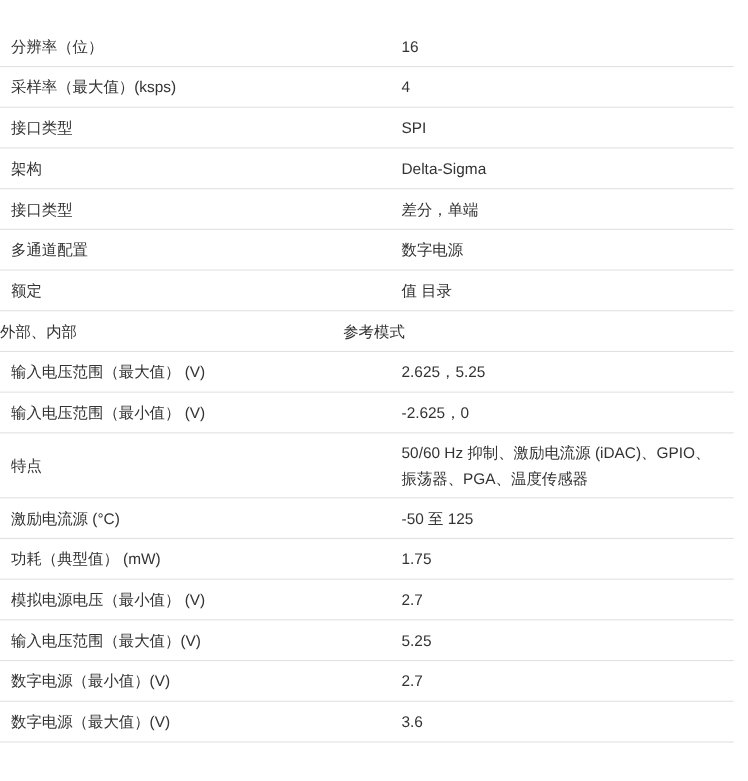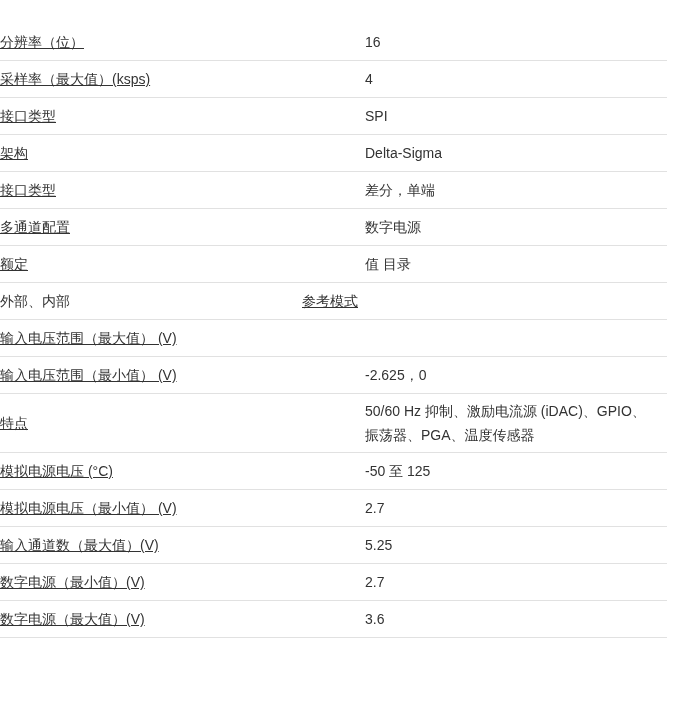--- a/index.html
+++ b/index.html
@@ -22,22 +22,22 @@
     border-bottom: 1px solid #e1e1e1;
   }
   .spec-cell {
     font-size: 14px;
     line-height: 24px;
     color: #333333;
   }
   .spec-label {
     flex: 0 0 365px;
     width: 365px;
+    padding-left: 10px;
     padding-right: 16px;
-    text-decoration: underline;
   }
   .spec-value {
     flex: 1 1 auto;
     padding-right: 12px;
   }
 </style>
 </head>
 <body>
 
 <div class="spec-table">
@@ -78,45 +78,50 @@
     <div class="spec-cell spec-value">值 目录</div>
   </div>
 
   <div class="spec-row">
     <div class="spec-cell spec-value">外部、内部</div>
     <div class="spec-cell spec-label">参考模式</div>
   </div>
 
   <div class="spec-row">
     <div class="spec-cell spec-label">输入电压范围（最大值）  (V)</div>
+    <div class="spec-cell spec-value">2.625，5.25</div>
   </div>
 
   <div class="spec-row">
     <div class="spec-cell spec-label">输入电压范围（最小值）  (V)</div>
     <div class="spec-cell spec-value">-2.625，0</div>
   </div>
 
   <div class="spec-row">
     <div class="spec-cell spec-label">特点</div>
     <div class="spec-cell spec-value">50/60 Hz 抑制、激励电流源 (iDAC)、GPIO、振荡器、PGA、温度传感器</div>
   </div>
 
   <div class="spec-row">
-    <div class="spec-cell spec-label">模拟电源电压 (°C)</div>
+    <div class="spec-cell spec-label">激励电流源 (°C)</div>
     <div class="spec-cell spec-value">-50 至 125</div>
   </div>
 
+  <div class="spec-row">
+    <div class="spec-cell spec-label">功耗（典型值）  (mW)</div>
+    <div class="spec-cell spec-value">1.75</div>
+  </div>
 
   <div class="spec-row">
     <div class="spec-cell spec-label">模拟电源电压（最小值）  (V)</div>
     <div class="spec-cell spec-value">2.7</div>
   </div>
 
   <div class="spec-row">
-    <div class="spec-cell spec-label">输入通道数（最大值）(V)</div>
+    <div class="spec-cell spec-label">输入电压范围（最大值）(V)</div>
     <div class="spec-cell spec-value">5.25</div>
   </div>
 
   <div class="spec-row">
     <div class="spec-cell spec-label">数字电源（最小值）(V)</div>
     <div class="spec-cell spec-value">2.7</div>
   </div>
 
   <div class="spec-row">
     <div class="spec-cell spec-label">数字电源（最大值）(V)</div>

